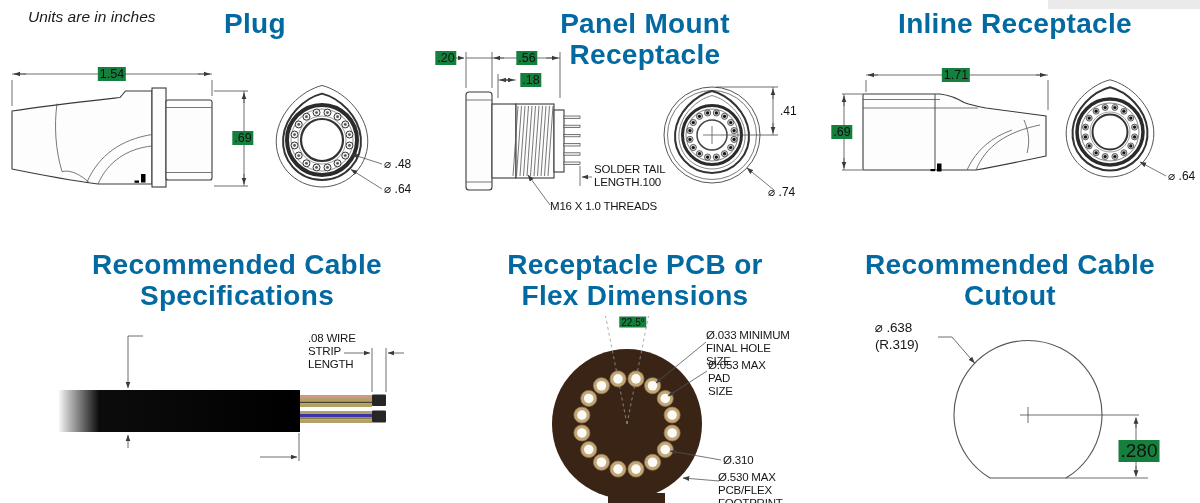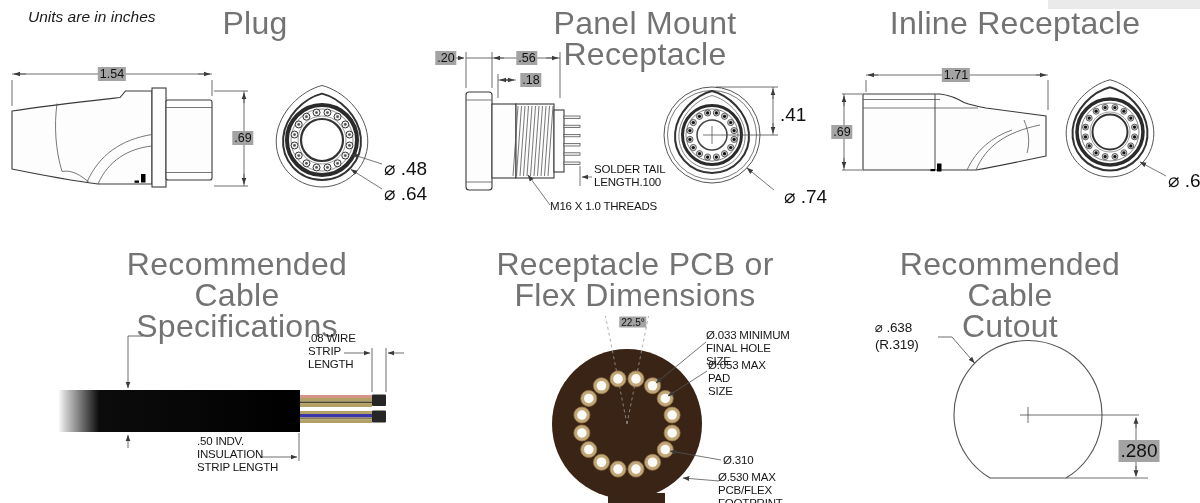--- a/index.html
+++ b/index.html
@@ -1,31 +1,31 @@
 <!DOCTYPE html>
 <html><head>
 <meta charset="utf-8">
 <style>
   html,body{margin:0;padding:0}
   body{width:1200px;height:503px;background:#fff;position:relative;overflow:hidden;
        font-family:"Liberation Sans","DejaVu Sans",sans-serif;color:#111}
-  .title{position:absolute;color:#737373;font-weight:400;font-size:32px;line-height:31px;
+  .title{position:absolute;color:#0369a1;font-weight:700;font-size:28px;line-height:31px;
          text-align:center;white-space:pre-line;letter-spacing:.3px}
   .note{position:absolute;left:28px;top:8px;font-style:italic;font-size:15.5px;color:#1c1c1c}
   .strip{position:absolute;left:1048px;top:0;width:152px;height:9px;background:#eaeaea}
   section{position:absolute}
   svg{position:absolute;left:0;top:0;overflow:visible}
   .s1{stroke:#4a4a4a;stroke-width:1;fill:none}
   .s08{stroke:#555;stroke-width:.8;fill:none}
   .part{stroke:#3a3a3a;stroke-width:1.1;fill:#fdfdfd}
   .dimline{stroke:#4a4a4a;stroke-width:.8;fill:none}
-  .dim{position:absolute;transform:translate(-50%,-50%);background:#a3a3a3;padding:0 2px;
+  .dim{position:absolute;transform:translate(-50%,-50%);background:#15803d;padding:0 2px;
        font-size:12.5px;color:#111;white-space:nowrap}
   .dim.sm{font-size:10px}
-  .call{position:absolute;font-size:19px;color:#111;white-space:nowrap}
+  .call{position:absolute;font-size:12px;color:#111;white-space:nowrap}
   .lbl{position:absolute;font-size:11.5px;line-height:12.8px;color:#161616;white-space:pre-line;letter-spacing:-.2px}
   .lbl.ctr{}
   .lbl.big{font-size:13.5px;line-height:16.5px}
 </style>
 </head>
 <body>
 
 <div class="note">Units are in inches</div>
 <div class="strip"></div>
 
@@ -216,21 +216,21 @@
       <line class="s08" x1="354" y1="150" x2="327" y2="128" marker-end="url(#m2)"></line>
     </g>
   </svg>
   <div class="dim" style="left:26px;top:18px">.20</div>
   <div class="dim" style="left:107px;top:18px">.56</div>
   <div class="dim" style="left:111px;top:40px">.18</div>
   <div class="lbl" style="left:174px;top:123px">SOLDER TAIL
 LENGTH.100</div>
   <div class="lbl" style="left:130px;top:160px">M16 X 1.0 THREADS</div>
   <div class="call" style="left:360px;top:64px">.41</div>
-  <div class="call" style="left:364px;top:145px">⌀ .74</div>
+  <div class="call" style="left:348px;top:145px">⌀ .74</div>
 </section>
 
 <section style="left:828px;top:40px;width:372px;height:200px">
   <svg width="372" height="200" viewBox="0 0 372 200">
     <defs>
       <marker id="m3" viewBox="0 0 10 8" refX="9" refY="4" markerWidth="9" markerHeight="7" orient="auto">
         <path d="M0,0.5 L9.5,4 L0,7.5 Z" fill="#3a3a3a"></path>
       </marker>
     </defs>
     <g class="dimline">
@@ -339,23 +339,20 @@
       <line x1="386" y1="103" x2="386" y2="147"></line>
       <line x1="344" y1="108" x2="370" y2="108" marker-end="url(#m4)"></line>
       <line x1="404" y1="108" x2="388" y2="108" marker-end="url(#m4)"></line>
       <line x1="299" y1="188" x2="299" y2="216"></line>
       <line x1="260" y1="212" x2="297" y2="212" marker-end="url(#m4)"></line>
     </g>
   </svg>
   <div class="lbl" style="left:308px;top:87px">.08 WIRE
 STRIP
 LENGTH</div>
-  <div class="lbl" style="left:197px;top:190px">.50 INDV.
-INSULATION
-STRIP LENGTH</div>
 </section>
 
 <section style="left:420px;top:245px;width:420px;height:258px">
   <svg width="420" height="258" viewBox="0 0 420 258">
     <defs>
       <marker id="m5" viewBox="0 0 10 8" refX="9" refY="4" markerWidth="9" markerHeight="7" orient="auto">
         <path d="M0,0.5 L9.5,4 L0,7.5 Z" fill="#3a3a3a"></path>
       </marker>
     </defs>
     <g>

